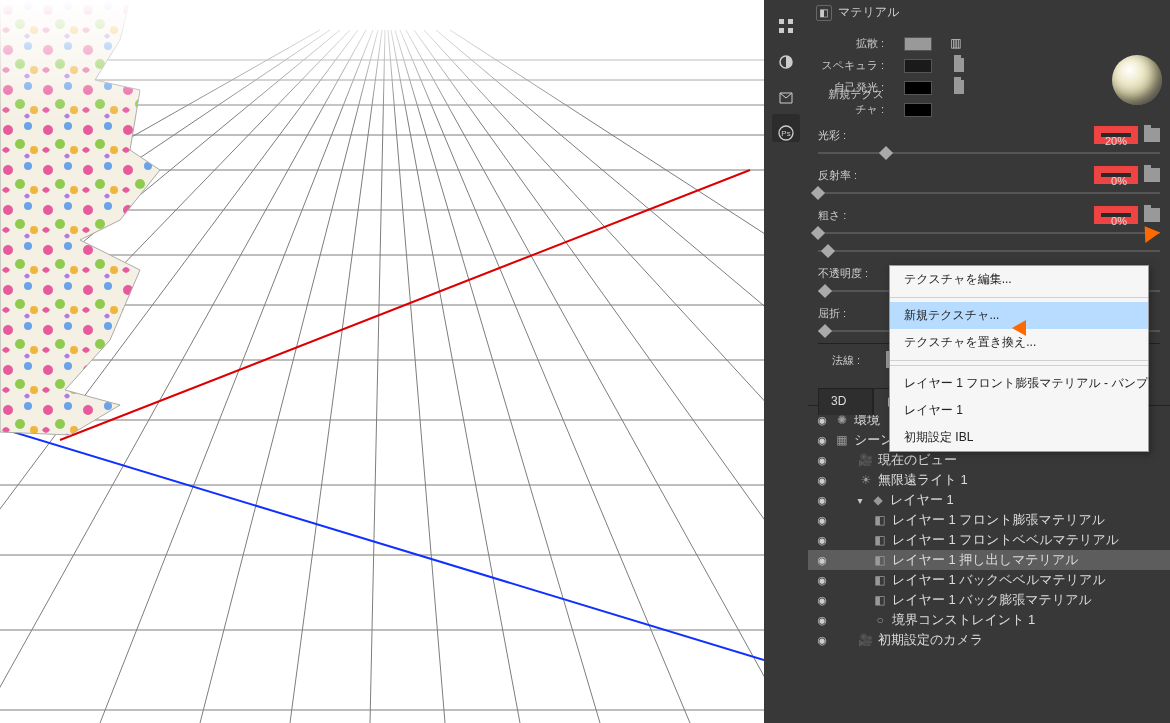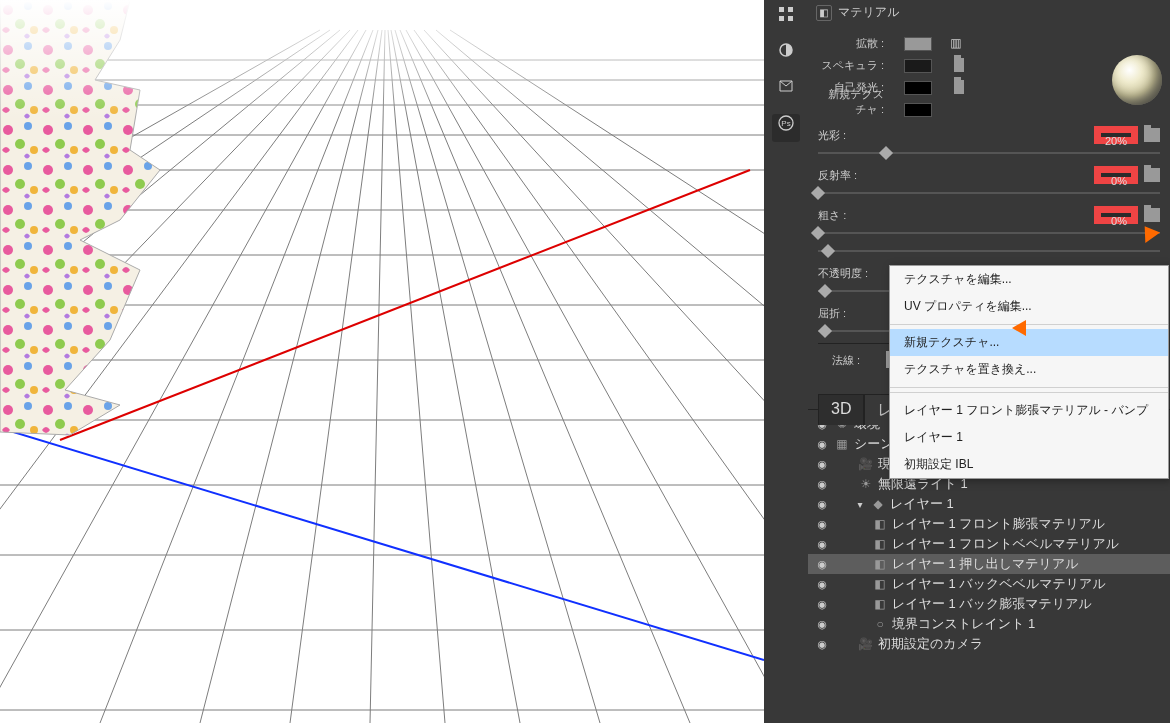--- a/index.html
+++ b/index.html
@@ -1,21 +1,21 @@
 <!DOCTYPE html>
 <html><head>
 <meta charset="utf-8">
 <style>
   * { box-sizing: border-box; margin: 0; padding: 0; }
   html, body { width: 1170px; height: 723px; overflow: hidden; font-family: "Hiragino Kaku Gothic Pro","Meiryo",sans-serif; font-size: 12px; color: #ddd; background:#000; }
   .app { display:flex; width:1170px; height:723px; }
   .viewport { position:relative; width:764px; height:723px; background:#fff; overflow:hidden; }
   .viewport svg { display:block; }
   .toolstrip { width:44px; background:#383838; display:flex; flex-direction:column; align-items:center; padding-top:6px; gap:8px; }
-  .toolstrip .tool { width:28px; height:28px; border-radius:3px; display:flex; align-items:flex-start; justify-content:center; color:#ccc; }
+  .toolstrip .tool { width:28px; height:28px; border-radius:3px; display:flex; align-items:flex-end; justify-content:center; color:#ccc; }
   .toolstrip .tool.active { background:#2c2c2c; }
   .panel { flex:1; background:#383838; display:flex; flex-direction:column; position:relative; }
   .section-hdr { display:flex; align-items:center; gap:6px; padding:4px 8px; color:#ccc; }
   .section-hdr .icon { width:16px; height:16px; display:inline-flex; align-items:center; justify-content:center; border:1px solid #666; border-radius:2px; font-size:10px;}
   .props { padding:4px 6px 4px 10px; }
   .row { display:flex; align-items:flex-end; height:22px; gap:16px; }
   .row .label { width:70px; color:#ccc; text-align:right; padding-right:4px; font-size:11px;}
   .swatch { width:28px; height:14px; border:1px solid #555; }
   .swatch.gray { background:#999; }
   .swatch.dark { background:#1a1a1a; }
@@ -28,34 +28,34 @@
   .sliderrow .toprow .label { flex:0 0 auto; color:#ccc; font-size:11px; }
   .sliderrow .toprow .spacer { flex:1; }
   .value-box { width:44px; height:18px; background:#2a2a2a; border:7px solid #ef4444; color:#ddd; text-align:right; padding:0 4px; font-size:11px; line-height:16px;}
   .folder { width:16px; height:14px; display:inline-block; background:#999; margin-left:6px; position:relative; }
   .folder:before { content:""; position:absolute; top:-3px; left:0; width:7px; height:3px; background:#999; }
   .slider-track { position:relative; height:12px; margin-top:2px; }
   .slider-track .line { position:absolute; top:5px; left:0; right:0; height:2px; background:#555; }
   .slider-track .thumb { position:absolute; top:1px; width:10px; height:10px; background:#aaa; transform:translateX(-50%) rotate(45deg); }
   .divider { height:1px; background:#222; margin:4px 0; }
   .tabs { display:flex; padding:6px 10px 0 10px; gap:0; }
-  .tab { padding:5px 12px 4px 12px; font-size:16px; color:#ddd; background:#2e2e2e; border:1px solid #222; border-bottom:none; position:relative; top:16px;}
+  .tab { padding:5px 26px 4px 12px; font-size:12px; color:#ddd; background:#2e2e2e; border:1px solid #222; border-bottom:none; position:relative; top:10px;}
   .tab:not(.active){ background:#383838; color:#bbb; }
   .tree { border-top:1px solid #222; padding:4px 0; overflow:auto; }
   .tree-row { display:flex; align-items:center; height:20px; padding-left:6px; gap:4px; }
   .tree-row.selected { background:#5d5d5d; }
   .eye { width:16px; text-align:center; color:#ccc; font-size:11px;}
   .spacer-col { width:16px; }
   .twisty { width:12px; text-align:center; color:#ccc; font-size:10px;}
   .node-icon { width:16px; height:14px; display:inline-flex; align-items:center; justify-content:center; color:#999;}
   .node-label { font-size:13px; color:#ddd; white-space:nowrap; overflow:hidden; text-overflow:ellipsis;}
   .ind1 { padding-left: 0px; }
   .ind2 { padding-left: 14px; }
   
-  .context-menu { position:absolute; top:265px; left:889px; width:280px; background:#f6f6f6; border:1px solid #9a9a9a; box-shadow:2px 2px 8px rgba(0,0,0,.35); color:#222; font-size:12px; z-index:50; }
+  .context-menu { position:absolute; top:265px; left:889px; width:260px; background:#f6f6f6; border:1px solid #9a9a9a; box-shadow:2px 2px 8px rgba(0,0,0,.35); color:#222; font-size:12px; z-index:50; }
   .context-menu .item { padding:5px 14px; white-space:nowrap; }
   .context-menu .item.highlight { background:#b7dcff; }
   .context-menu .sep { height:1px; background:#d0d0d0; margin:4px 0; }
   
   .arrow { position:absolute; z-index:60; }
   .arrow svg { display:block; }
   .topfade { position:absolute; top:0; left:0; right:0; height:120px; background:linear-gradient(#fff, rgba(255,255,255,0)); pointer-events:none;}
 </style>
 </head>
 <body>
@@ -346,21 +346,20 @@
         <span class="ind1"></span>
         <span class="node-icon">🎥</span>
         <span class="node-label">初期設定のカメラ</span>
       </div>
     </div>
   </div>
 </div>
 
 <div class="context-menu">
   <div class="item">テクスチャを編集...</div>
-  <div class="item">UV プロパティを編集...</div>
   <div class="sep"></div>
   <div class="item highlight">新規テクスチャ...</div>
   <div class="item">テクスチャを置き換え...</div>
   <div class="sep"></div>
   <div class="sep"></div>
   <div class="item">レイヤー 1 フロント膨張マテリアル - バンプ</div>
   <div class="item">レイヤー 1</div>
   <div class="item">初期設定 IBL</div>
 </div>
 

